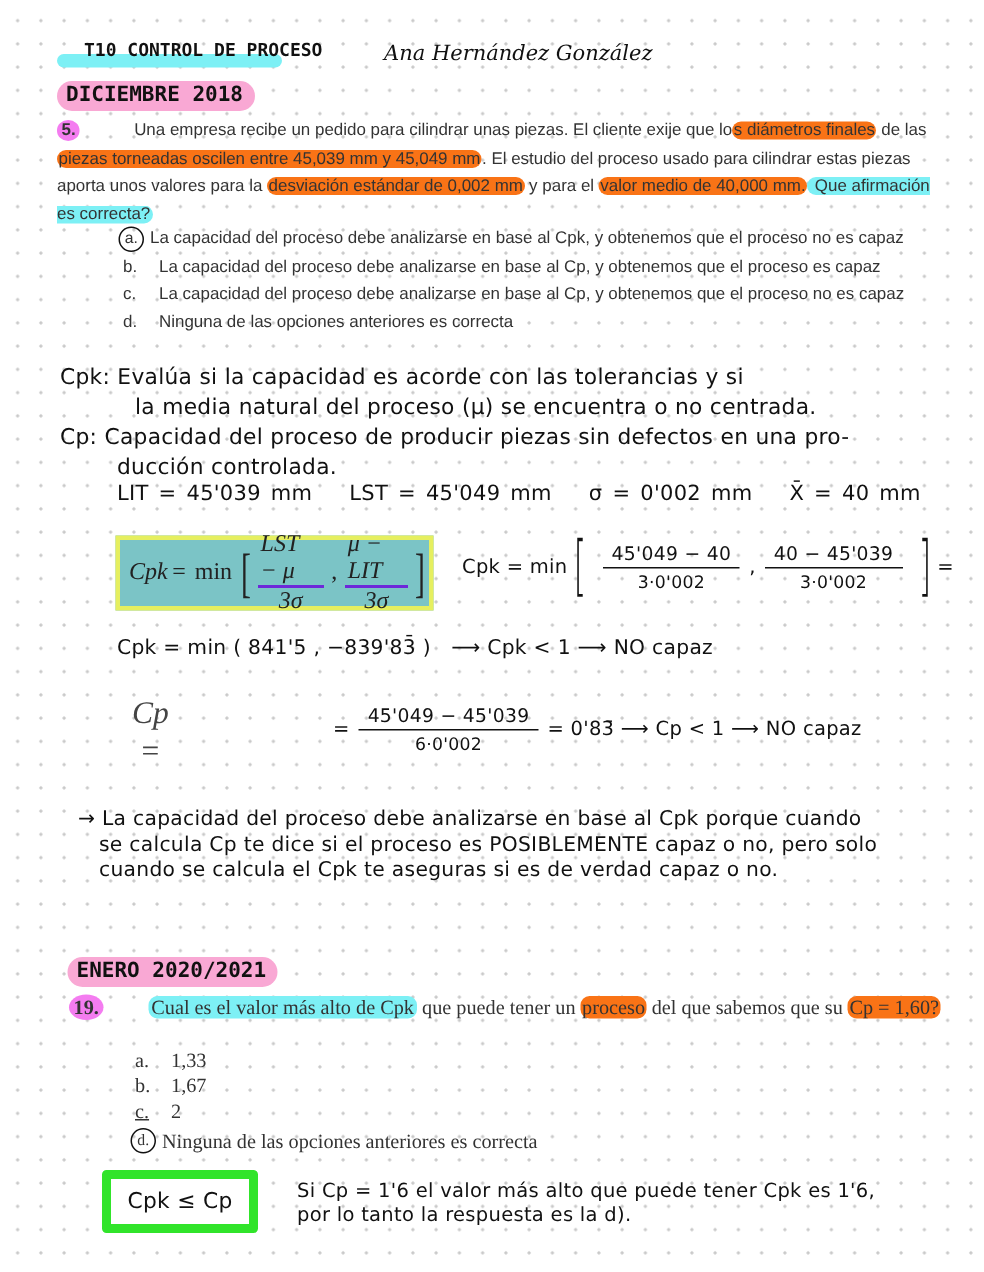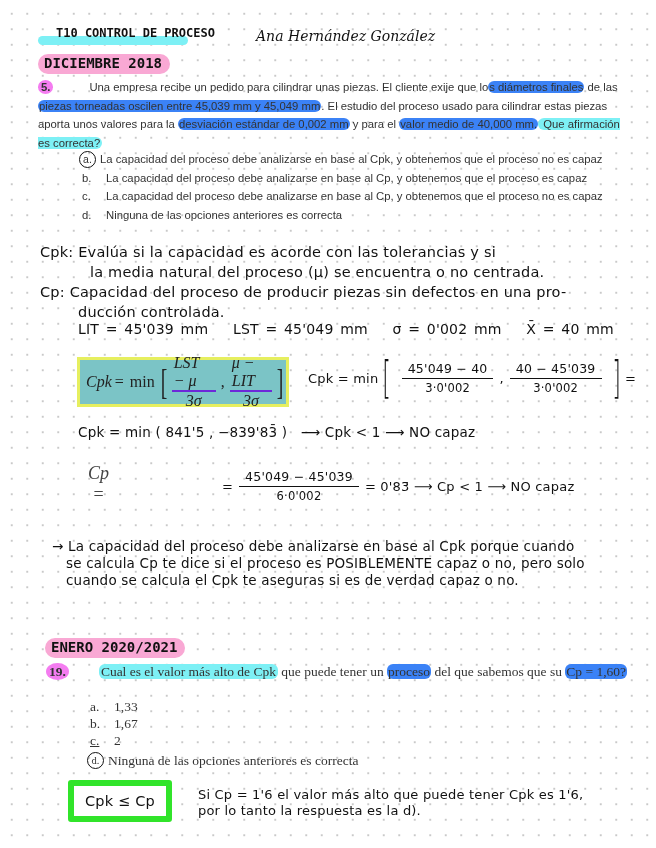--- a/index.html
+++ b/index.html
@@ -11,21 +11,21 @@
     background-position: 4px 6px;
     position: relative;
     color: #111;
   }
   .abs { position: absolute; }
   .hand { font-family: "DejaVu Sans", sans-serif; color: #111; letter-spacing: 0.2px; }
   .hand-title { font-family: "DejaVu Sans Mono", monospace; font-weight: bold; color: #111; }
   .print { font-family: "Liberation Sans", sans-serif; font-size: 11.3px; color: #333; line-height: 18.5px; }
   .serif { font-family: "Liberation Serif", serif; color: #333; }
 
-  .hl-yellow { background: #3b82f6; border-radius: 6px; padding: 0 1px; }
+  .hl-yellow { background: #f97316; border-radius: 6px; padding: 0 1px; }
   .hl-cyan { background: #7df0f5; border-radius: 6px; padding: 0 2px; }
   .hl-green { background: #f9a8d4; border-radius: 10px; }
   .hl-pink { background: #f47cf0; border-radius: 50%; padding: 1px 3px; }
 
   
   #title { left: 46px; top: 24px; font-size: 12px; padding: 2px 8px 2px 10px; }
   #title-bar { left: 38px; top: 36px; width: 150px; height: 9px; background: #7df0f5; border-radius: 6px; }
   #author { left: 256px; top: 28px; font-size: 14px; font-style: italic; font-family: "DejaVu Serif", serif; }
   #sec1 { left: 38px; top: 54px; font-size: 14px; padding: 1px 8px 0 6px; height: 20px; }
 
@@ -56,21 +56,21 @@
   .bracket { font-style: normal; font-size: 36px; line-height: 36px; font-weight: 200; transform: scaleX(0.55); }
 
   #cpk-calc { left: 308px; top: 356px; display: flex; align-items: center; font-size: 13px; }
   .hfrac { display: inline-flex; flex-direction: column; align-items: center; margin: 0 6px; font-size: 12.5px; }
   .hfrac .n { border-bottom: 1.2px solid #111; padding: 0 6px 2px 6px; }
   .hfrac .d { padding-top: 2px; font-size: 11.5px; }
   .hbr { font-size: 44px; line-height: 44px; font-weight: 100; transform: scaleX(0.5); display: inline-block; }
 
   #cpk-result { left: 78px; top: 424px; font-size: 13.5px; }
   #cp-formula { left: 88px; top: 463px; }
-  #cp-formula .formula { font-size: 18px; color: #444; flex-direction: column; }
+  #cp-formula .formula { font-size: 21px; color: #444; flex-direction: column; }
   #cp-formula .frac .n, #cp-formula .frac .d { line-height: 26px; }
   #cp-formula .frac .n { border-bottom: 1.3px solid #444; padding: 0 4px; }
   #cp-calc { left: 222px; top: 469px; display: flex; align-items: center; font-size: 13px; }
 
   #conclusion { left: 52px; top: 538px; width: 590px; font-size: 13.5px; line-height: 17px; }
 
   
   #sec2 { left: 45px; top: 638px; font-size: 14px; padding: 1px 8px 0 6px; height: 20px; }
   #q19 { left: 46px; top: 662px; width: 590px; font-size: 13.5px; line-height: 19px; }
   #q19 .num { font-weight: bold; color: #333; margin-right: 30px; }

